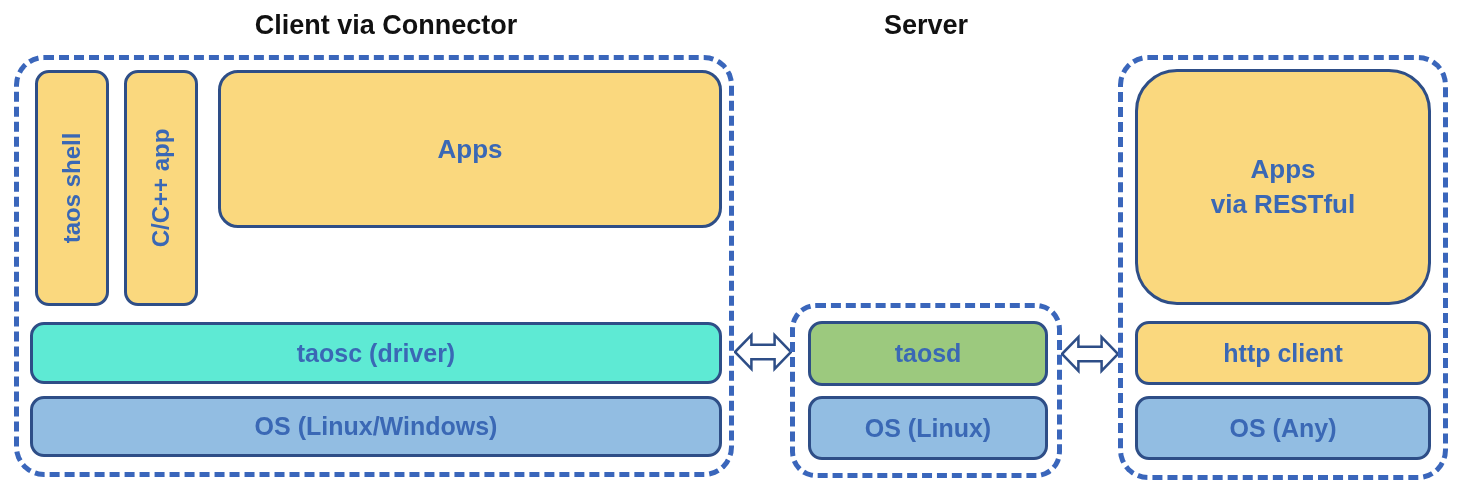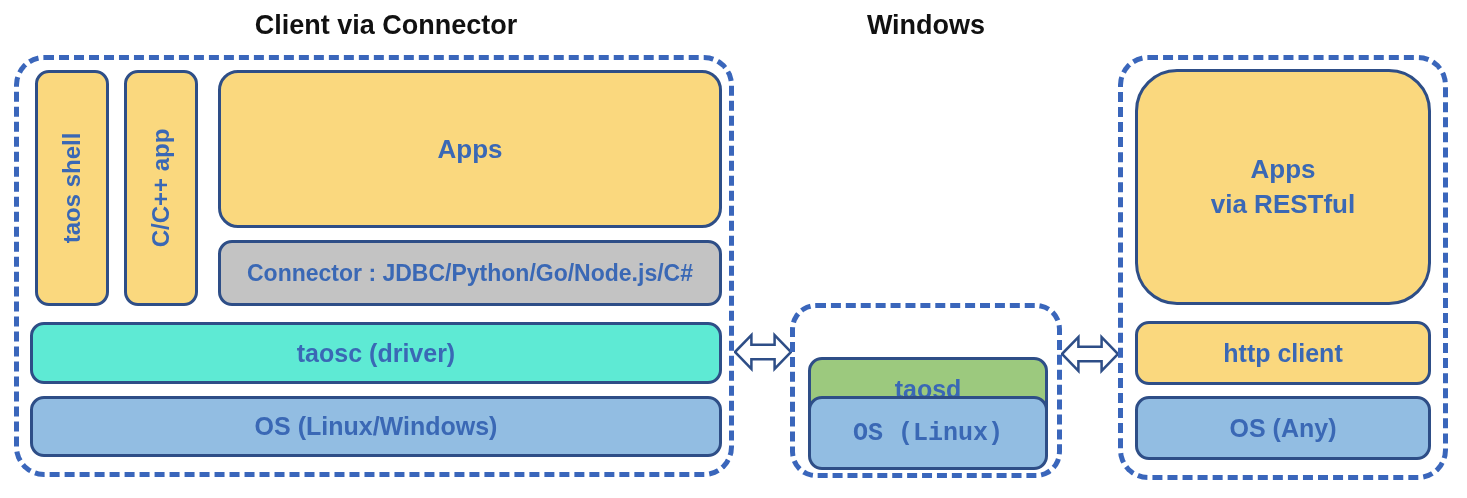--- a/index.html
+++ b/index.html
@@ -64,22 +64,22 @@
   .g-connector { left: 14px;  top: 55px;  width: 720px; height: 422px; }
   .b-taos-shell { left: 35px;  top: 70px;  width: 74px;  height: 236px; }
   .b-cpp-app    { left: 124px; top: 70px;  width: 74px;  height: 236px; }
   .b-apps       { left: 218px; top: 70px;  width: 504px; height: 158px; border-radius: 20px; font-size: 26px; }
   .b-conn-bar   { left: 218px; top: 240px; width: 504px; height: 66px;  font-size: 23px; }
   .b-taosc      { left: 30px;  top: 322px; width: 692px; height: 62px; }
   .b-os-left    { left: 30px;  top: 396px; width: 692px; height: 61px; }
 
   
   .g-server   { left: 790px; top: 303px; width: 272px; height: 175px; border-radius: 26px; }
-  .b-taosd    { left: 808px; top: 321px; width: 240px; height: 65px; margin-top: 36px; }
-  .b-os-srv   { left: 808px; top: 396px; width: 240px; height: 74px; font-family: Liberation Mono, monospace; }
+  .b-taosd    { left: 808px; top: 321px; width: 240px; height: 65px; }
+  .b-os-srv   { left: 808px; top: 396px; width: 240px; height: 64px; }
 
   
   .g-restful   { left: 1118px; top: 55px;  width: 330px; height: 425px; }
   .b-apps-rest { left: 1135px; top: 69px;  width: 296px; height: 236px; border-radius: 42px; }
   .b-http      { left: 1135px; top: 321px; width: 296px; height: 64px; }
   .b-os-any    { left: 1135px; top: 396px; width: 296px; height: 64px; }
 
   
   .arrow {
     position: absolute;
@@ -89,39 +89,36 @@
   .arrow-left  { left: 734px;  top: 327px; }
   .arrow-right { left: 1061px; top: 329px; }
   .arrow svg { display: block; width: 100%; height: 100%; }
 </style>
 </head>
 <body>
 
 <div class="canvas">
 
   <div class="group-title" style="left:386px">Client via Connector</div>
-  <div class="group-title" style="left:926px">Windows</div>
+  <div class="group-title" style="left:926px">Server</div>
 
   <div class="dashed-group g-connector"></div>
 
   <div class="box yellow b-taos-shell">
     <span class="vtext">taos shell</span>
   </div>
 
   <div class="box yellow b-cpp-app">
     <span class="vtext">C/C++ app</span>
   </div>
 
   <div class="box yellow b-apps">
     <span>Apps</span>
   </div>
 
-  <div class="box gray b-conn-bar">
-    <span>Connector : JDBC/Python/Go/Node.js/C#</span>
-  </div>
 
   <div class="box orange b-taosc">
     <span>taosc (driver)</span>
   </div>
 
   <div class="box blue b-os-left">
     <span>OS (Linux/Windows)</span>
   </div>
 
   <div class="arrow arrow-left">

